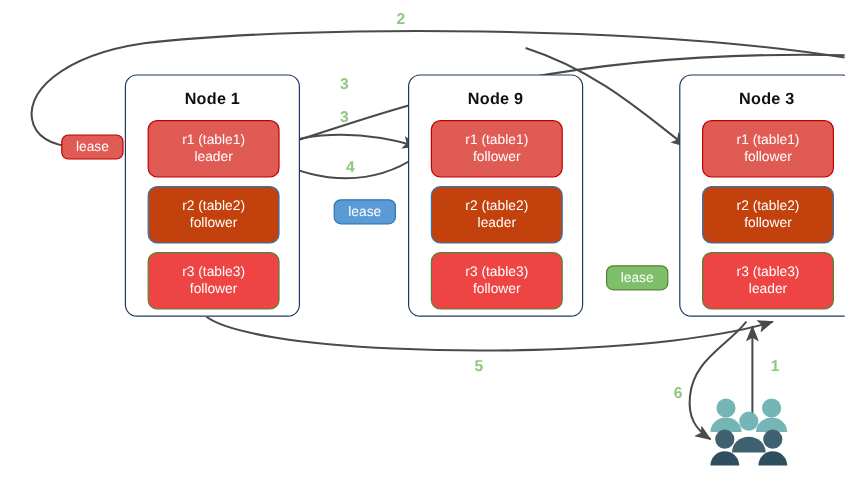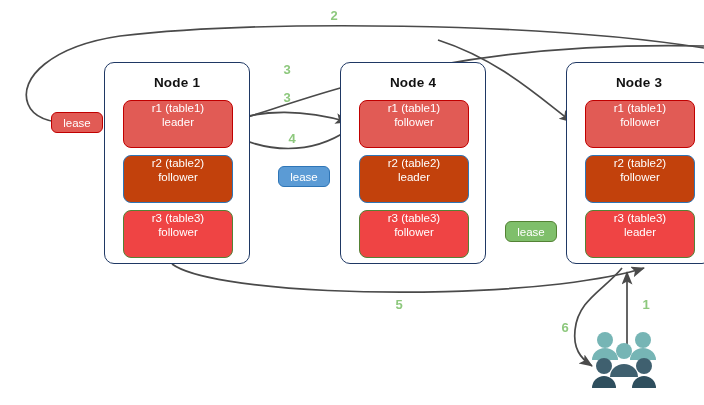--- a/index.html
+++ b/index.html
@@ -8,21 +8,21 @@
   #canvas{position:absolute;left:0;top:0;width:704px;height:405px;}
   svg.layer{position:absolute;left:0;top:0;width:704px;height:405px;pointer-events:none;}
 
   .node-box{position:absolute;border:1.6px solid #1F3864;border-radius:10px;
             background:#ffffff;box-sizing:border-box;padding-left:20px;}
   .node-title{position:absolute;left:0;right:0;top:12px;text-align:center;
               font-size:13.5px;font-weight:bold;color:#111111;letter-spacing:.2px;}
 
   .replica{position:absolute;left:18px;width:110px;height:48px;border-radius:8px;
            box-sizing:border-box;display:flex;flex-direction:column;
-           align-items:center;color:#ffffff;
+           align-items:center;justify-content:center;color:#ffffff;
            font-size:11.5px;line-height:14px;text-align:center;}
   .replica span{display:block;}
   .rep-red{background:#E15B55;border:1.6px solid #C00000;}
   .rep-blue{background:#c2410c;border:1.6px solid #2E75B6;}
   .rep-green{background:#ef4444;border:1.6px solid #548235;}
 
   .lease{position:absolute;border-radius:6px;box-sizing:border-box;
          display:flex;align-items:center;justify-content:center;
          color:#ffffff;font-size:11.5px;height:21px;text-align:right;}
   .lease-red{background:#E15B55;border:1.6px solid #C00000;}
@@ -72,21 +72,21 @@
       <span>r2 (table2)</span>
       <span>follower</span>
     </div>
     <div class="replica rep-green" style="top:147px;">
       <span>r3 (table3)</span>
       <span>follower</span>
     </div>
   </div>
 
   <div class="node-box" style="left:340px;top:62px;width:146px;height:202px;">
-    <div class="node-title">Node 4</div>
+    <div class="node-title">Node 9</div>
     <div class="replica rep-red" style="top:37px;">
       <span>r1 (table1)</span>
       <span>follower</span>
     </div>
     <div class="replica rep-blue" style="top:92px;">
       <span>r2 (table2)</span>
       <span>leader</span>
     </div>
     <div class="replica rep-green" style="top:147px;">
       <span>r3 (table3)</span>

